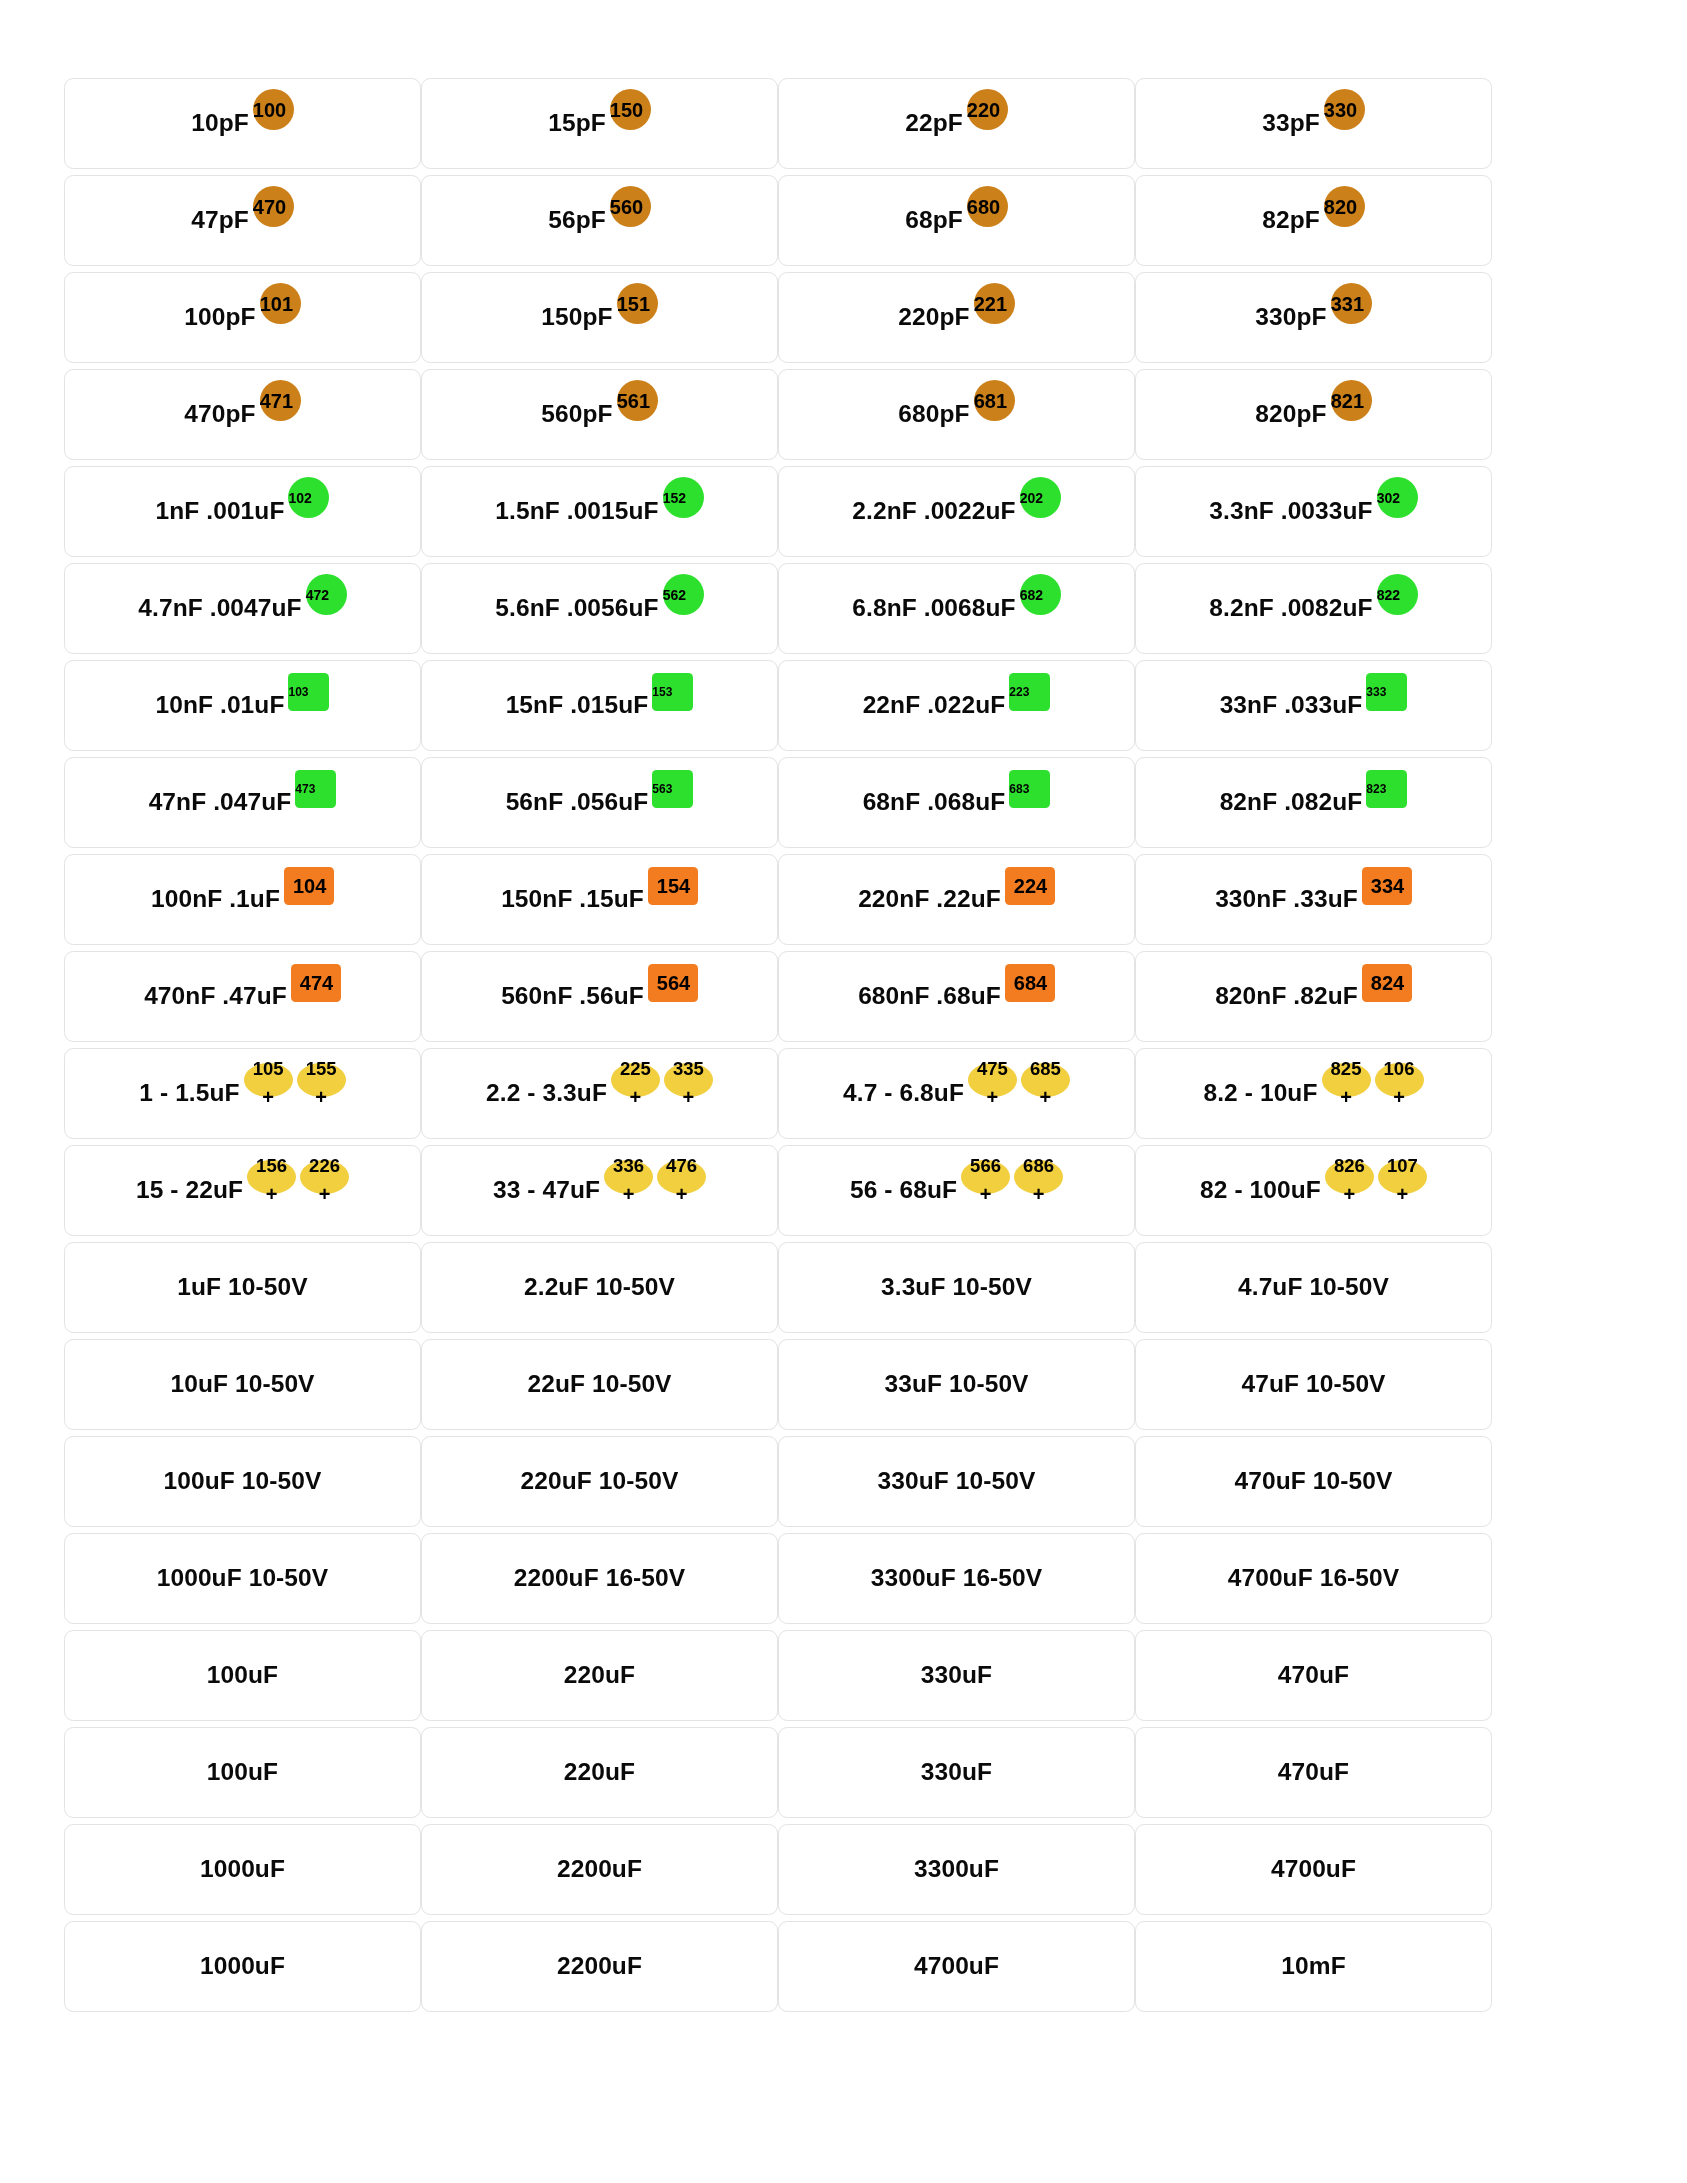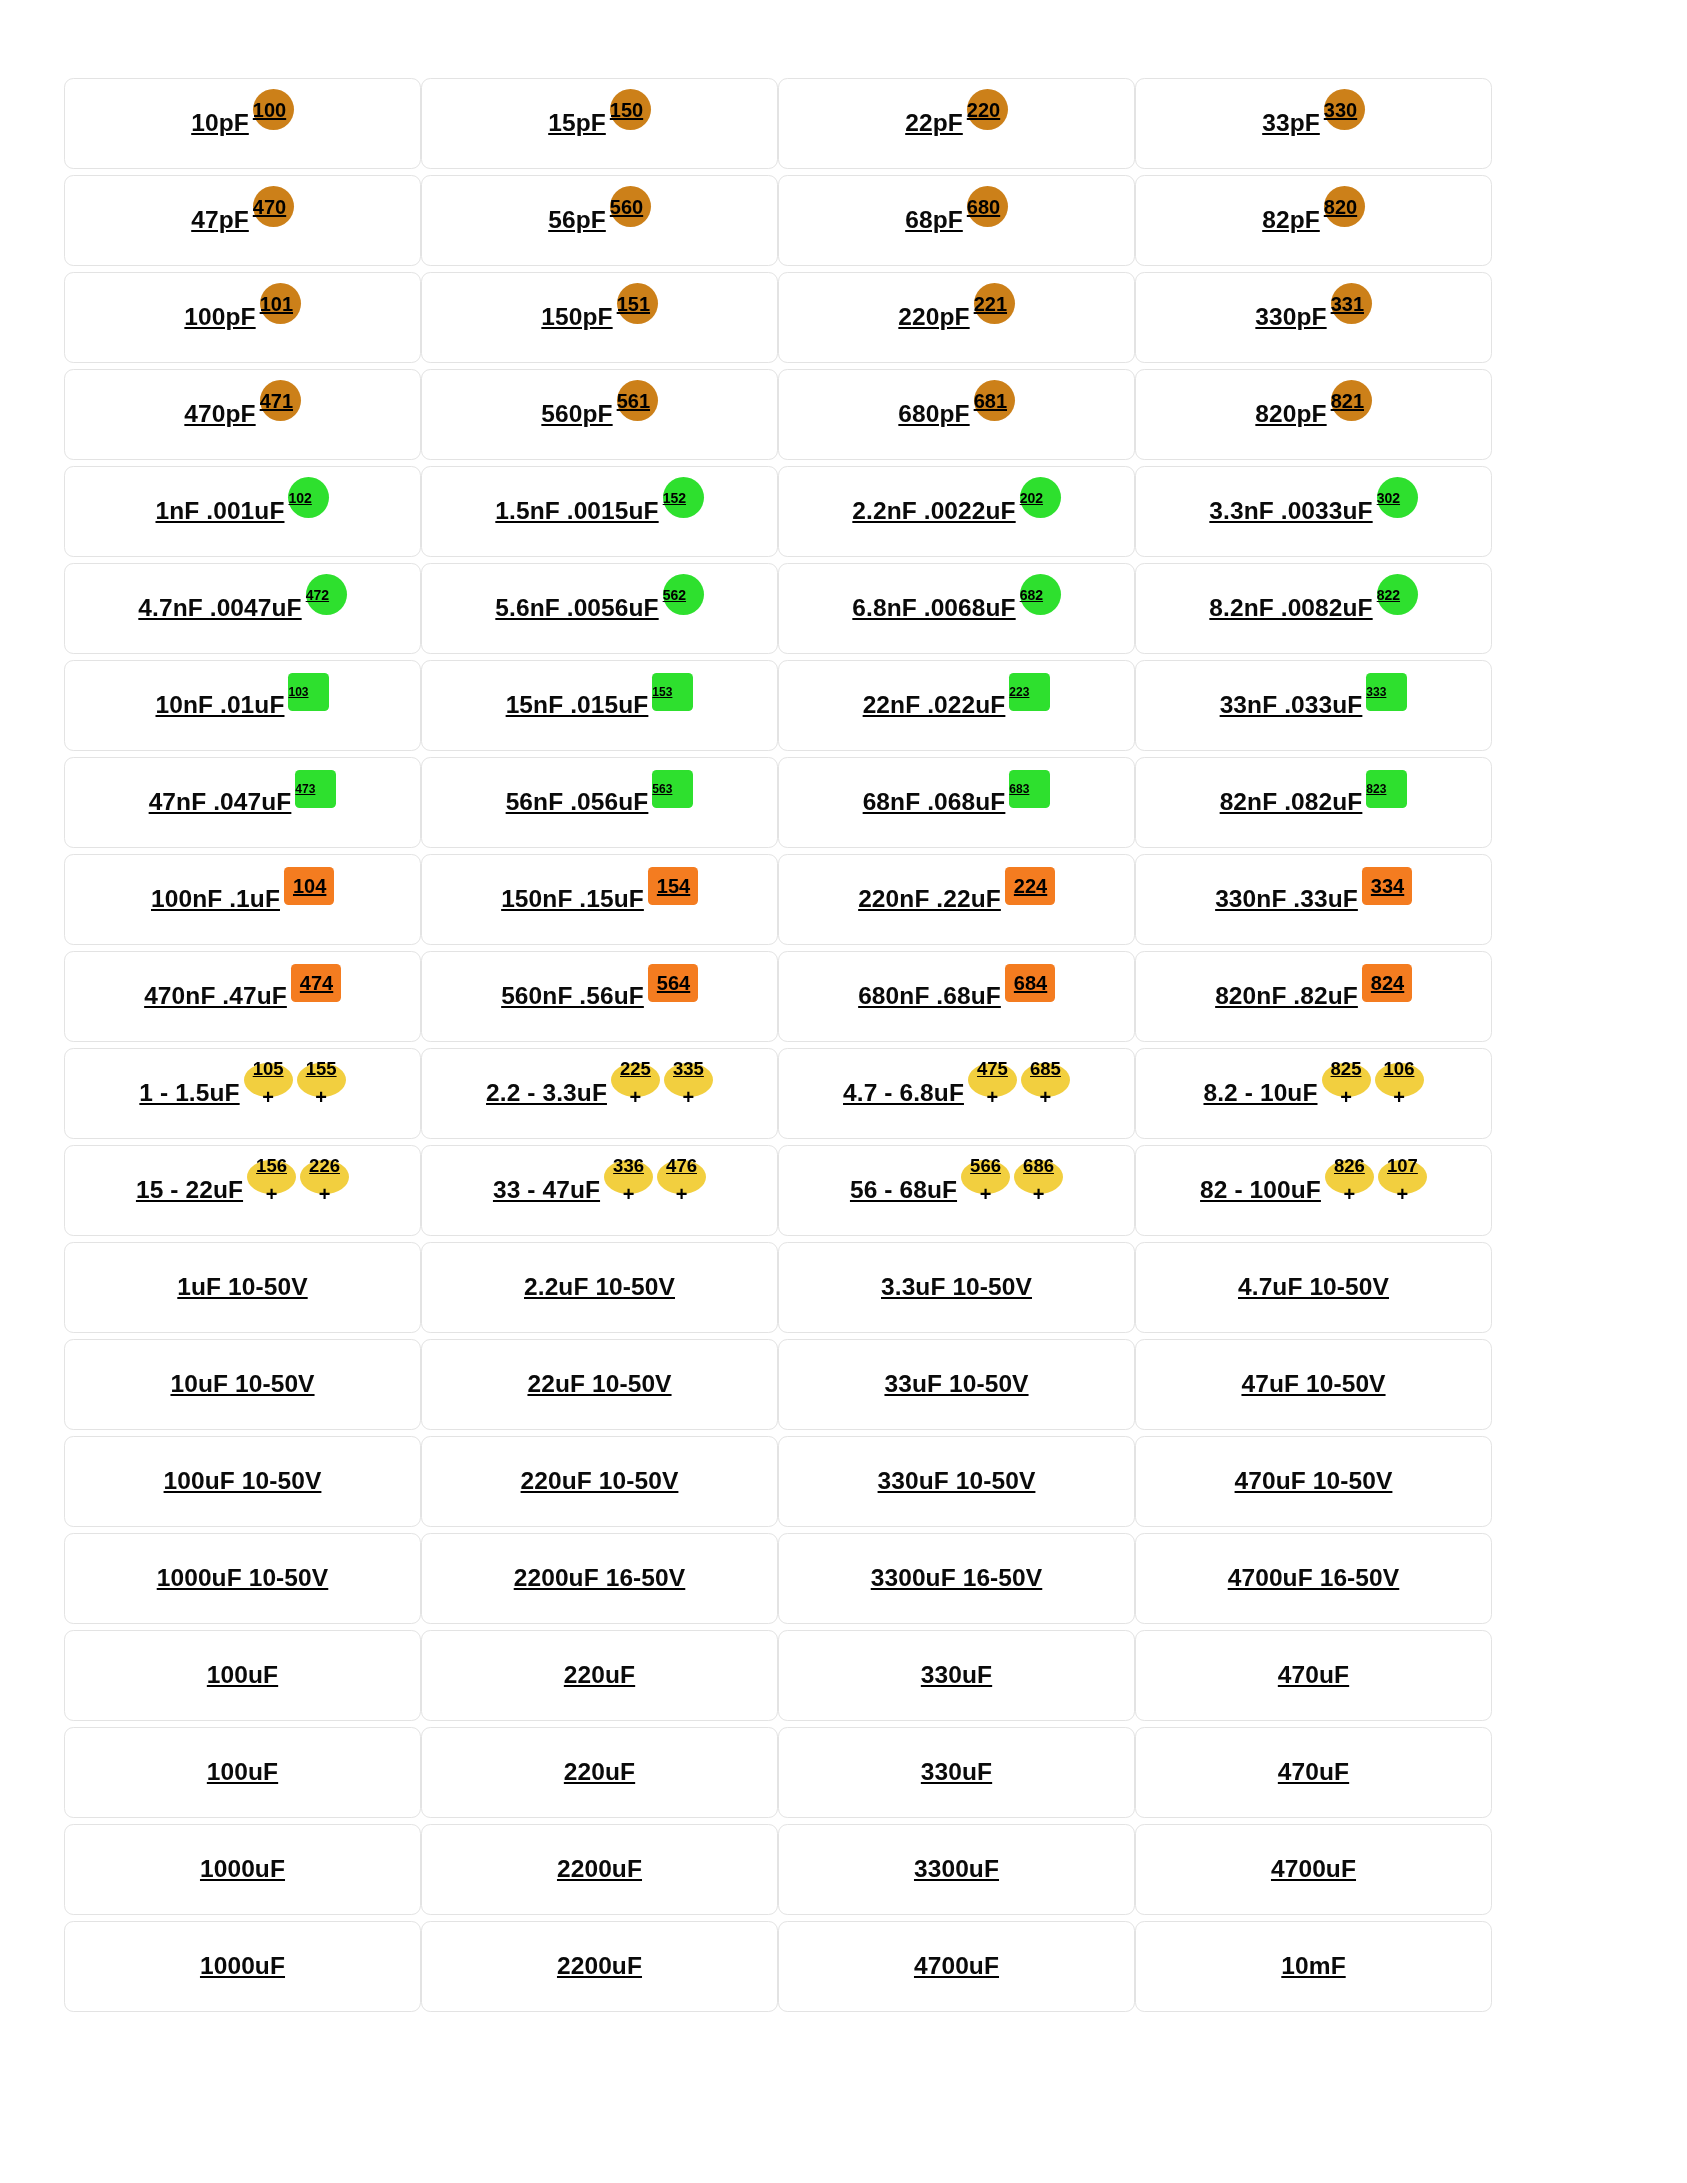--- a/index.html
+++ b/index.html
@@ -16,21 +16,20 @@
 
   #sheet {
     box-sizing: border-box;
     width: 1436px;
     height: 2183px;
     padding: 78px 64px 0 64px;
     display: flex;
     flex-direction: row;
     justify-content: space-between;
     align-items: flex-start;
-    text-decoration: underline;
   }
 
   .column {
     width: 357px;
     display: flex;
     flex-direction: column;
     gap: 6px;
   }
 
   .label-card {

